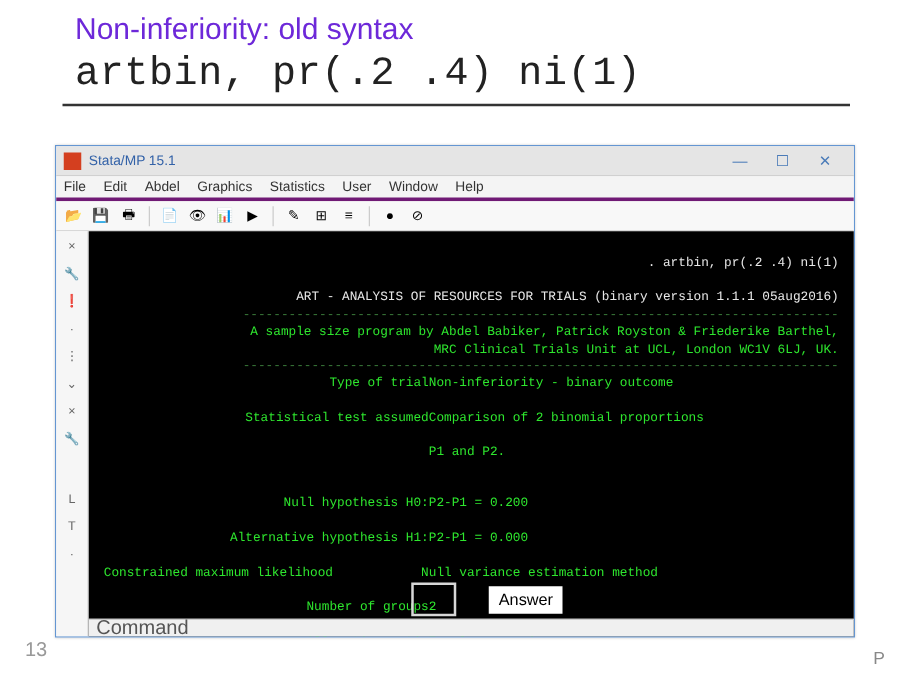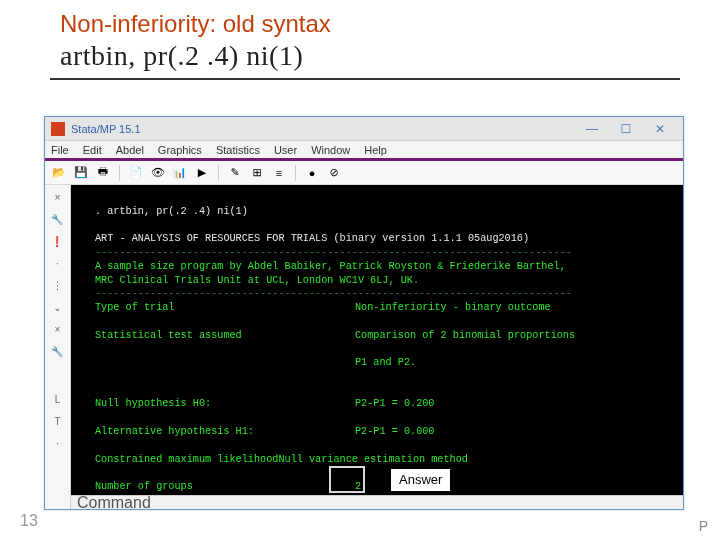--- a/index.html
+++ b/index.html
@@ -1,37 +1,37 @@
 <!DOCTYPE html>
 <html><head>
 <meta charset="utf-8">
 <style>
   * { margin: 0; padding: 0; box-sizing: border-box; }
   body { font-family: Arial, sans-serif; background: #fff; width: 720px; height: 540px; position: relative; overflow: hidden; }
   .slide { width: 720px; height: 540px; position: relative; }
   .title-area { padding: 10px 0 0 60px; }
-  .title-line1 { font-size: 24px; color: #c2410c; font-weight: 400; }
-  .title-line2 { font-size: 28px; font-family: Liberation Serif, serif; color: #222; margin-top: 2px; letter-spacing: 0.5px; }
+  .title-line1 { font-size: 24px; color: #6d28d9; font-weight: 400; }
+  .title-line2 { font-size: 32px; font-family: Liberation Mono, monospace; color: #222; margin-top: 2px; letter-spacing: 0.5px; }
   .title-rule { border: none; border-top: 2px solid #333; margin: 6px 40px 0 50px; }
   .stata-win { position: absolute; left: 44px; top: 116px; width: 640px; height: 394px; border: 1px solid #6496d2; background: #fff; box-shadow: 0 0 2px rgba(0,0,0,0.2); }
   .titlebar { height: 24px; background: #e5e5e5; display: flex; align-items: center; padding: 0 6px; border-bottom: 1px solid #d0d0d0; }
   .titlebar-icon { width: 14px; height: 14px; background: #d43f1f; margin-right: 6px; display: inline-block; }
   .titlebar-text { font-size: 11px; color: #3362a8; font-weight: 400; flex: 1; }
   .titlebar-btns { display: flex; gap: 0; }
   .tb-btn { width: 34px; height: 24px; display: flex; align-items: center; justify-content: center; font-size: 12px; color: #4a7bb8; cursor: default; }
   .tb-btn:last-child { color: #4a7bb8; }
   .menubar { height: 20px; background: #f4f4f4; display: flex; align-items: center; padding: 0 6px; gap: 14px; font-size: 11px; color: #333; border-bottom: 3px solid #701a75; }
   .menubar span { cursor: default; }
   .toolbar { height: 24px; background: #f8f8f8; display: flex; align-items: center; padding: 0 6px; gap: 6px; border-bottom: 1px solid #d8d8d8; }
   .tb-icon { width: 16px; height: 16px; display: inline-flex; align-items: center; justify-content: center; font-size: 11px; }
   .tb-sep { width: 1px; height: 16px; background: #ccc; margin: 0 2px; }
   .body-area { display: flex; height: calc(100% - 68px); }
   .left-panel { width: 26px; background: #f6f6f6; border-right: 1px solid #d0d0d0; display: flex; flex-direction: column; align-items: center; padding-top: 4px; gap: 6px; font-size: 10px; color: #666; }
   .left-panel .lp { width: 18px; height: 16px; display: flex; align-items: center; justify-content: center; }
-  .console { flex: 1; background: #000; color: #f0f0f0; font-family: 'Lucida Console','Courier New',monospace; font-size: 10.2px; line-height: 1.35; padding: 6px 24px; overflow: hidden; white-space: pre; position: relative; }
+  .console { flex: 1; background: #000; color: #f0f0f0; font-family: 'Lucida Console','Courier New',monospace; font-size: 10.2px; line-height: 1.35; padding: 6px 12px; overflow: hidden; white-space: pre; position: relative; text-align: right; }
   .console .white { color: #e8e8e8; }
   .console .green { color: #2ee62e; }
   .console .hr { color: #3a7a3a; }
   .row { display: flex; }
   .lbl { width: 260px; }
   .val { }
   .answer-box { position: absolute; border: 2px solid #d8d8d8; padding: 1px 4px; }
   .answer-label { position: absolute; background: #fff; color: #000; font-family: Arial, sans-serif; font-size: 13px; padding: 2px 8px; font-weight: 400; }
   .slide-num { position: absolute; left: 20px; bottom: 10px; font-size: 16px; color: #999; }
   .corner-p { position: absolute; right: 12px; bottom: 6px; font-size: 14px; color: #888; }

